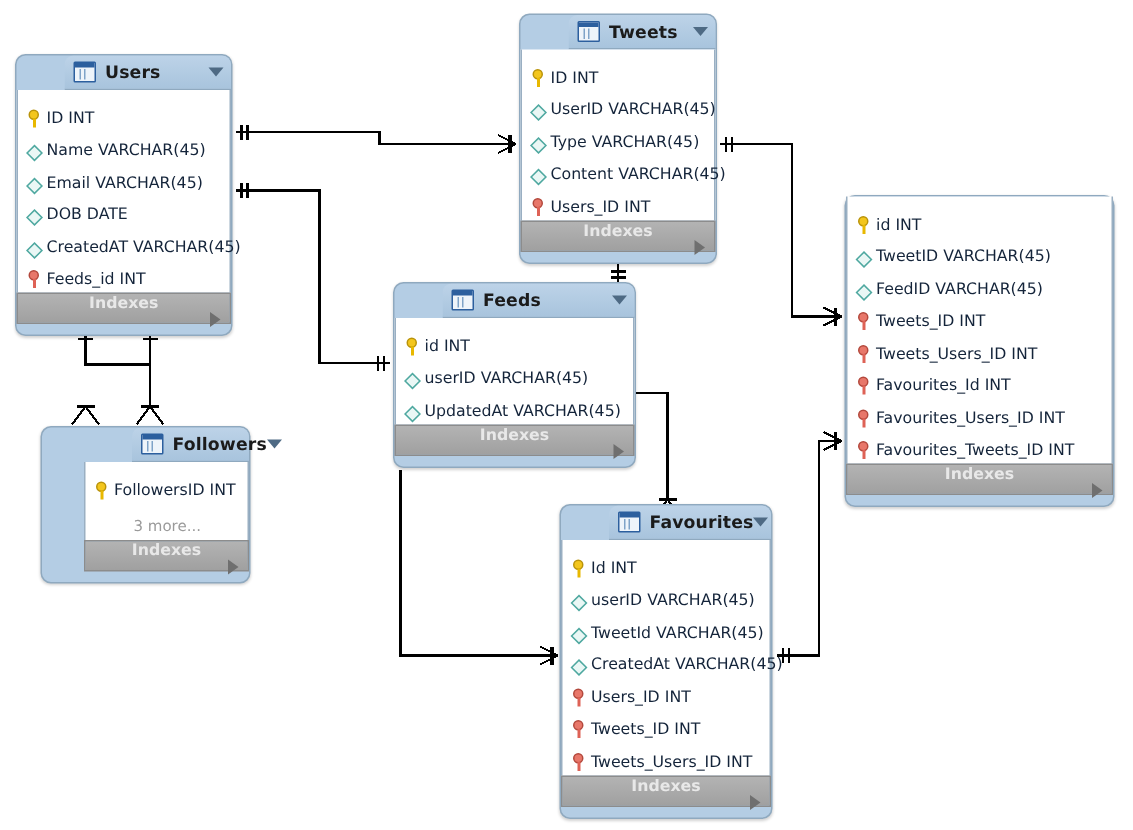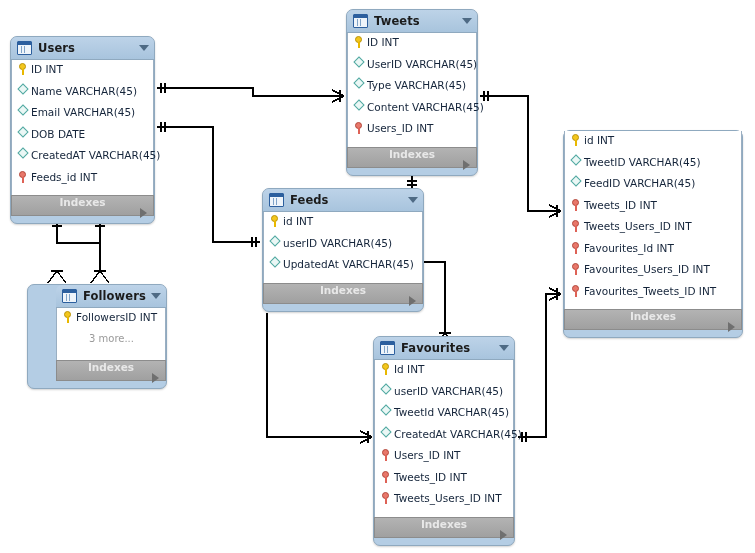--- a/index.html
+++ b/index.html
@@ -20,20 +20,21 @@
     box-shadow:0 1px 2px rgba(0,0,0,.18);
     padding-bottom:7px;
   }
   .tbl-hdr{
     height:22px;
     display:flex;align-items:center;
     background:linear-gradient(to bottom,#bdd3e8 0%,#a8c4dd 100%);
     border-top-left-radius:6px;border-top-right-radius:6px;
     border-bottom:1px solid #8fa9bf;
     padding:0 5px 0 6px;
+    margin-left:32px;
   }
   .tbl-icon{
     width:13px;height:12px;flex:0 0 13px;margin-right:6px;
     background:#eef4fa;
     border:1px solid #2c5f9e;
     border-radius:1px;
     position:relative;
   }
   .tbl-icon:before{
     content:"";position:absolute;left:0;right:0;top:0;height:3px;background:#2c5f9e;
@@ -51,21 +52,21 @@
     width:0;height:0;
     border-left:5px solid transparent;border-right:5px solid transparent;
     border-top:6px solid #4e6a84;
   }
   .tbl-body{
     background:#ffffff;
     border-left:1px solid #9aafc2;border-right:1px solid #9aafc2;
     padding:3px 0 3px 0;
   }
   .row{
-    display:flex;align-items:flex-start;
+    display:flex;align-items:flex-end;
     height:21.5px;
     padding:0 4px 0 5px;
     font-size:10.5px;color:#14243a;white-space:nowrap;
   }
   .row-more{
     justify-content:center;color:#9a9a9a;font-size:10px;height:24px;
   }
   
   .gly{width:11px;flex:0 0 11px;margin-right:3px;display:flex;justify-content:center;}
   .k{position:relative;width:7px;height:12px;}

